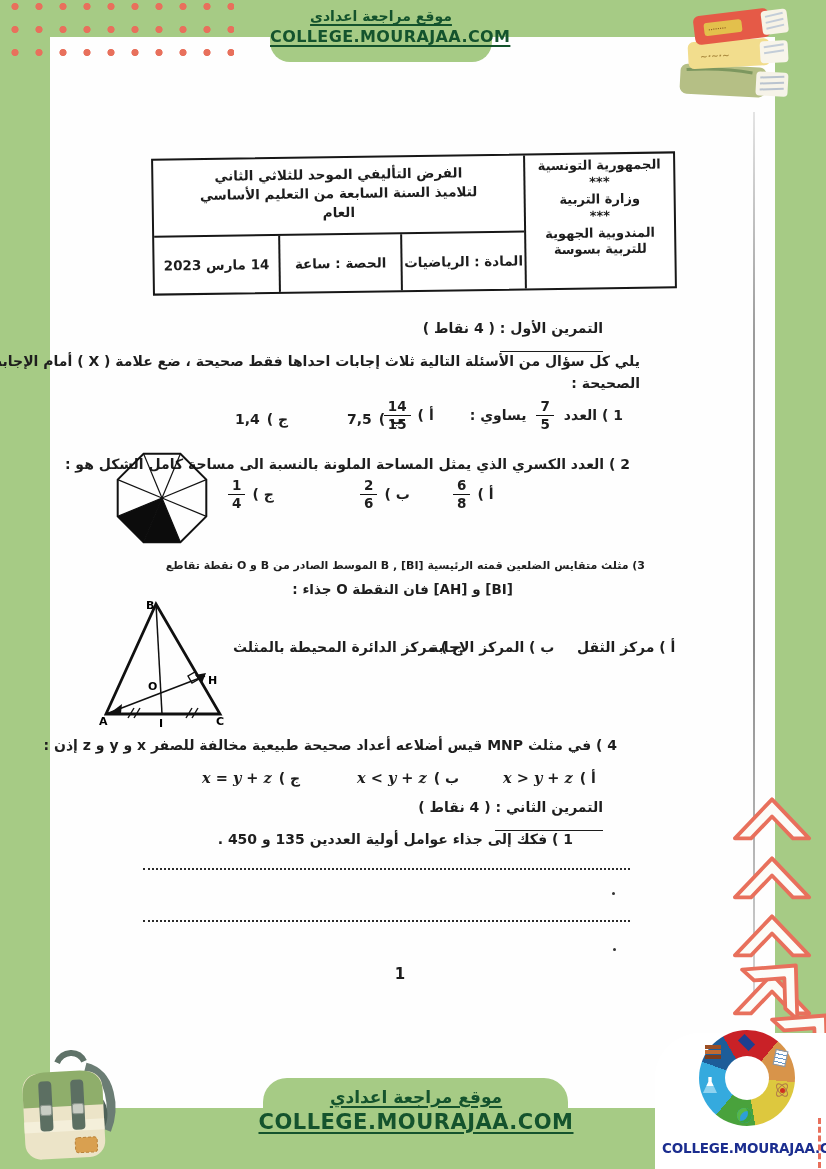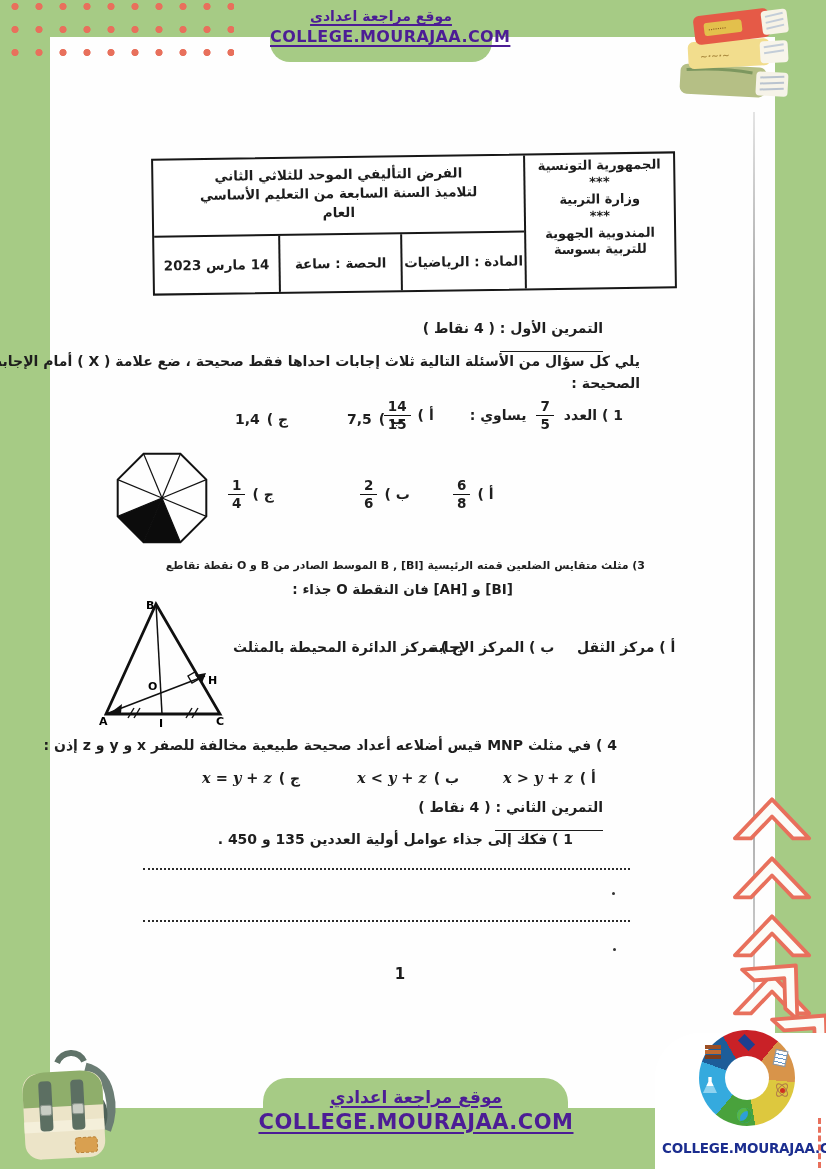--- a/index.html
+++ b/index.html
@@ -11,21 +11,21 @@
   .paper{position:absolute;left:50px;top:37px;width:725px;height:1071px;background:#fefefe;z-index:1}
   .scanline{position:absolute;left:753px;top:112px;width:2px;height:892px;z-index:2;opacity:.55;
             background:linear-gradient(#cfcfcf,#4a4a4a 25%,#2e2e2e 60%,#b5b5b5)}
 
   
   .dots{position:absolute;left:0;top:0;width:234px;height:64px;z-index:6;
         background-image:radial-gradient(circle,#e8705c 3.2px,rgba(232,112,92,0) 4px);
         background-size:24px 23px;background-position:3px -5px}
   .tab-top{position:absolute;left:270px;top:0;width:222px;height:62px;background:#a6cb85;
            border-radius:0 0 20px 20px;z-index:5;text-align:center;padding-top:7px}
-  .site-link{display:block;color:#4c1d95;font-weight:bold;text-decoration:underline;
+  .site-link{display:block;color:#14532d;font-weight:bold;text-decoration:underline;
              text-underline-offset:3px;text-decoration-thickness:1.5px;cursor:pointer}
   .tab-top .l1{font-size:14px;line-height:1.3;direction:rtl}
   .tab-top .l2{font-size:16px;letter-spacing:.4px;line-height:1.45}
   .tab-bottom{position:absolute;left:263px;top:1078px;width:305px;height:40px;background:#a6cb85;
               border-radius:24px 24px 0 0;z-index:5}
   .footer-text{position:absolute;left:238px;top:1086px;width:356px;text-align:center;z-index:6}
   .footer-text .l1{font-size:17px;line-height:1.35;direction:rtl}
   .footer-text .l2{font-size:21px;letter-spacing:.5px;line-height:1.3}
 
   
@@ -141,20 +141,21 @@
     </div>
     <div class="ar opt" style="left:297px;top:374px">
       <span>ب )</span>
       <span>7,5</span>
     </div>
     <div class="ar opt" style="left:185px;top:374px">
       <span>ج )</span>
       <span>1,4</span>
     </div>
 
+    <div class="ar" style="right:145px;top:419px">2 ) العدد الكسري الذي يمثل المساحة الملونة بالنسبة الى مساحة كامل الشكل هو :</div>
     <svg class="fig" style="left:62px;top:411px" width="100" height="100" viewBox="0 0 100 100">
       <polygon points="94.3,68.4 68.4,94.3 31.6,94.3 5.7,68.4 5.7,31.6 31.6,5.7 68.4,5.7 94.3,31.6" fill="none" stroke="#121212" stroke-width="2"></polygon>
       <g stroke="#121212" stroke-width="1.2">
         <line x1="50" y1="50" x2="94.3" y2="68.4"></line>
           <line x1="50" y1="50" x2="68.4" y2="94.3"></line>
         <line x1="50" y1="50" x2="31.6" y2="94.3"></line>
           <line x1="50" y1="50" x2="5.7" y2="68.4"></line>
         <line x1="50" y1="50" x2="5.7" y2="31.6"></line>
           <line x1="50" y1="50" x2="31.6" y2="5.7"></line>
         <line x1="50" y1="50" x2="68.4" y2="5.7"></line>

